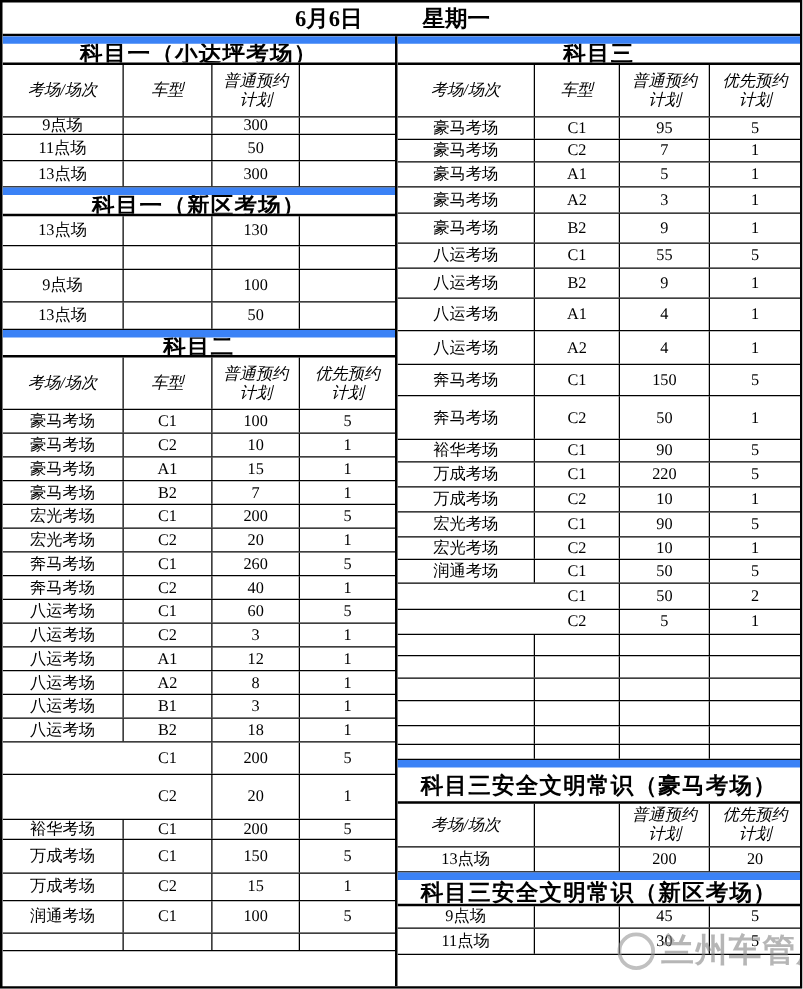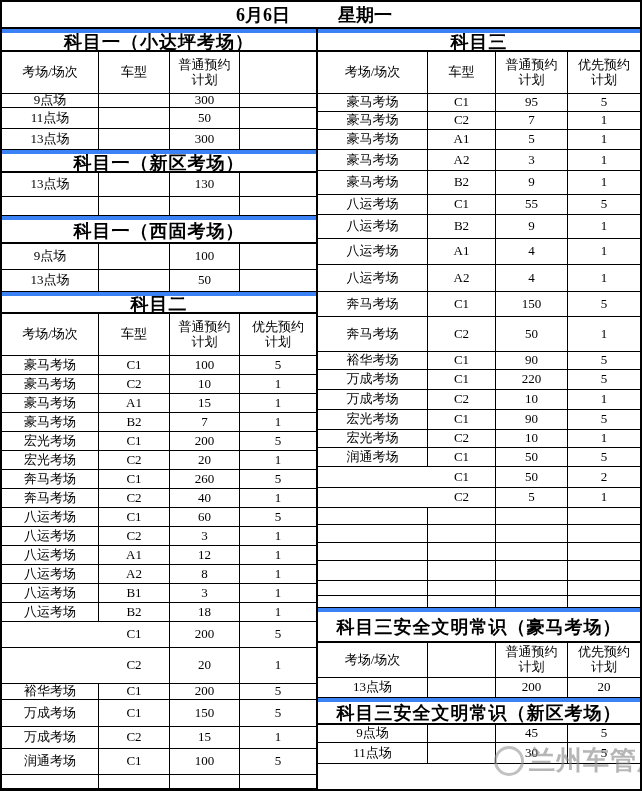--- a/index.html
+++ b/index.html
@@ -14,35 +14,35 @@
     height:27px; border-bottom:2px solid #000;
     display:flex; align-items:center; justify-content:center; gap:48px;
     font-weight:bold; font-size:18px; padding-right:14px;
   }
   .tables { display:flex; height:760px; }
   .side { display:flex; flex-direction:column; overflow:hidden; }
   .side.left  { width:316px; border-right:2px solid #000; }
   .side.right { flex:1; }
   .row { display:flex; border-bottom:1px solid #000; flex:0 0 auto; }
   .row.section {
-    border-top:4px solid #3b82f6; border-bottom:2px solid #000;
+    border-top:6px solid #3b82f6; border-bottom:2px solid #000;
     align-items:center; justify-content:center;
     font-weight:bold; font-size:18px; letter-spacing:1px;
     overflow:hidden; white-space:nowrap;
   }
   .cell {
     border-right:1px solid #000;
     display:flex; align-items:center; justify-content:center;
     text-align:center; font-size:13px; line-height:1.15;
     white-space:pre-line; overflow:hidden;
   }
   .cell:last-child { border-right:none; flex:1; }
   .left  .c0{width:97px}  .left  .c1{width:71px} .left  .c2{width:70px}
   .right .c0{width:110px} .right .c1{width:68px} .right .c2{width:72px}
-  .row.cols .cell { font-size:13px; }
+  .row.cols .cell { font-size:13px;font-style:italic; }
   .u { text-decoration:underline;margin-top:48px; }
   .watermark {
     position:absolute; left:492px; top:741px;
     display:flex; align-items:center; gap:5px;
     opacity:.6; color:#878787; pointer-events:none;
   }
   .wm-circle { width:30px; height:30px; border:3px solid #979797; border-radius:50%; flex:0 0 auto; }
   .wm-text { font-size:26px; font-weight:bold; white-space:nowrap; letter-spacing:1px; }
 </style>
 </head>
@@ -91,23 +91,20 @@
           <div class="cell c1"></div>
           <div class="cell c2">130</div>
           <div class="cell c3"></div>
         </div>
         <div class="row empty" style="height: 19px;">
           <div class="cell c0"></div>
           <div class="cell c1"></div>
           <div class="cell c2"></div>
           <div class="cell c3"></div>
         </div>
-        <div class="row section" style="height: 28px;">
-          <span>科目一（西固考场）</span>
-        </div>
         <div class="row data" style="height: 26px;">
           <div class="cell c0">9点场</div>
           <div class="cell c1"></div>
           <div class="cell c2">100</div>
           <div class="cell c3"></div>
         </div>
         <div class="row data" style="height: 22px;">
           <div class="cell c0">13点场</div>
           <div class="cell c1"></div>
           <div class="cell c2">50</div>

